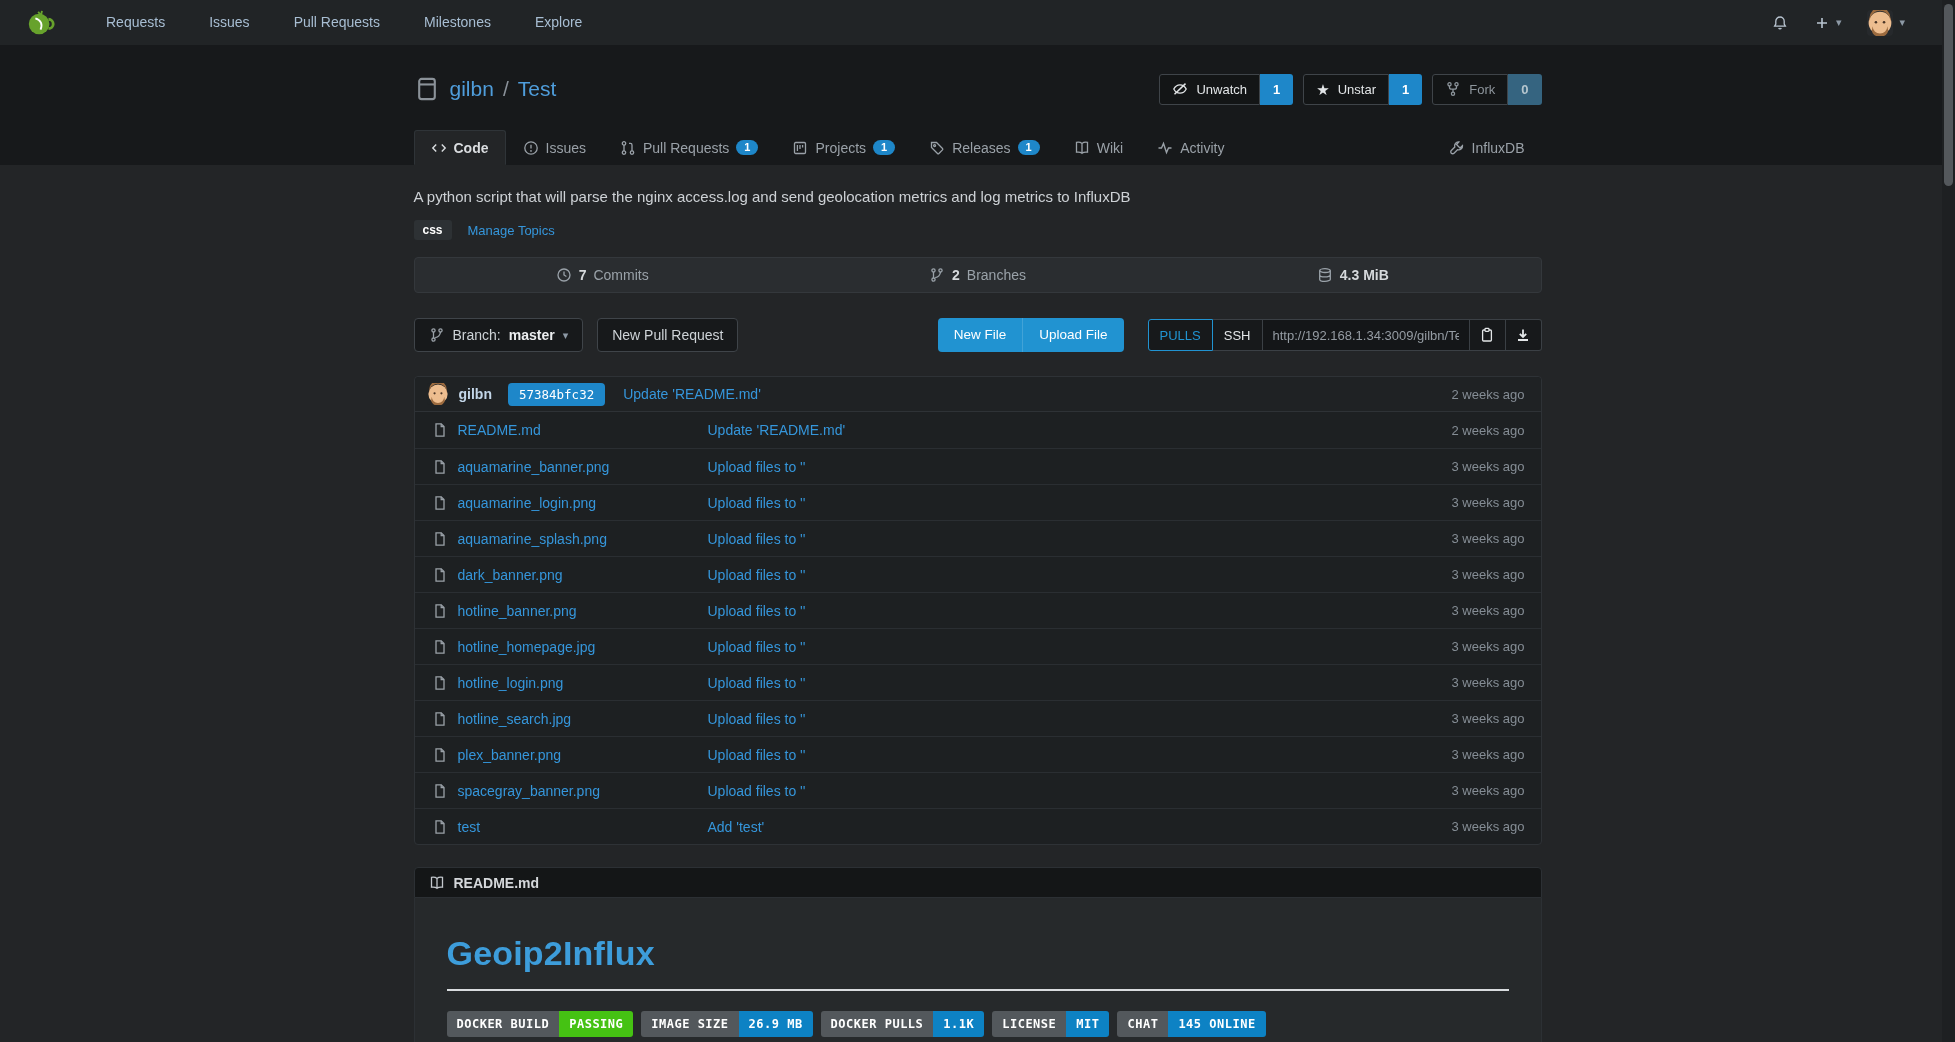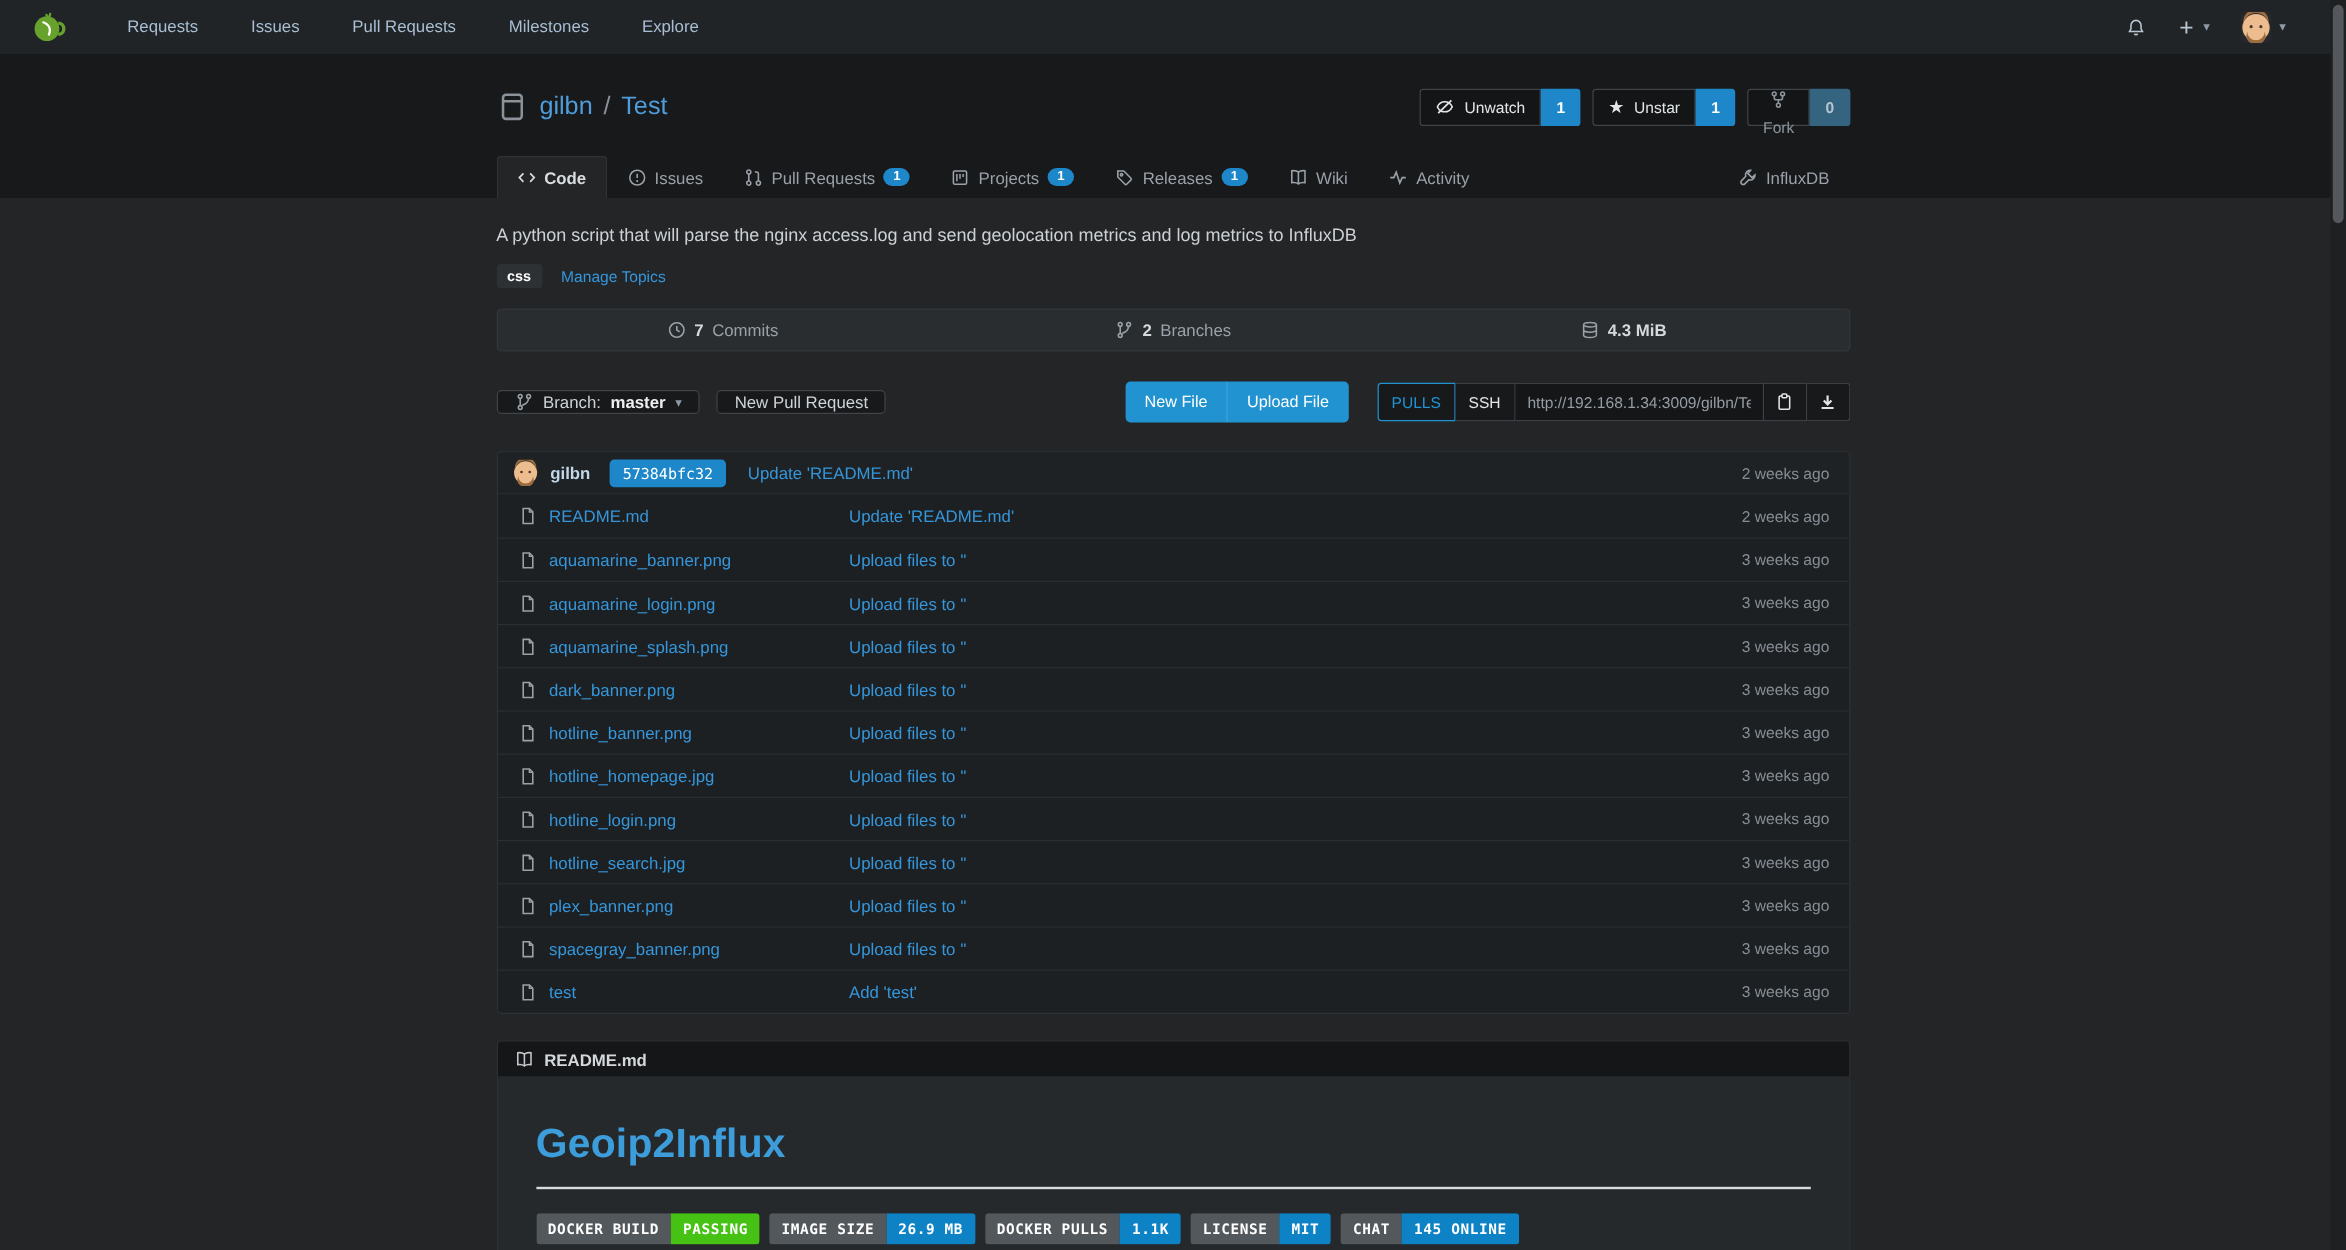--- a/index.html
+++ b/index.html
@@ -38,21 +38,21 @@
   .action-btn { display:flex; height:31px; font-size:13px; cursor:pointer; }
   .action-main {
     display:flex; align-items:center; gap:8px; padding:0 12px;
     background:#131516; border:1px solid #3f4449; border-radius:3px 0 0 3px;
     color:#e2e5e7;
   }
   .action-count {
     display:flex; align-items:center; padding:0 13px; font-weight:bold;
     background:#1e87c9; color:#fff; border-radius:0 3px 3px 0;
   }
-  .action-btn.disabled .action-main { color:#8d959c;flex-direction:column; }
+  .action-btn.disabled .action-main { color:#8d959c; }
   .action-count.muted { background:#356480; color:#b6c6ce; }
   .star-glyph { font-size:15px; color:#e2e5e7; line-height:1; }
 
   
   .tabs-row { display:flex; align-items:flex-end; margin-top:22px; height:36px;justify-content:space-between; }
   .tab {
     display:flex; align-items:center; gap:7px; padding:0 16px; height:35px;
     color:#9aa1a8; font-size:14px; cursor:pointer; border:1px solid transparent;
   }
   .tab.active {
@@ -81,21 +81,21 @@
     border-radius:4px; display:flex; align-items:center;
   }
   .stat { flex:1; display:flex; justify-content:center; align-items:center; gap:7px;
     color:#9aa2a9; font-size:14px; cursor:pointer; }
   .stat b { color:#d6d9dc; }
   .stat .ic { color:#9aa2a9; }
 
   
   .toolbar { margin-top:25px; display:flex; align-items:center; }
   .btn-outline {
-    display:flex; align-items:center; gap:8px; height:20px; padding:0 14px;
+    display:flex; align-items:center; gap:8px; height:34px; padding:0 14px;
     background:#17191b; border:1px solid #3f4449; border-radius:4px;
     color:#ced3d7; font-size:14px; cursor:pointer;
   }
   .btn-outline .ic { color:#9aa1a8; }
   .branch-btn { margin-right:14px; }
   .branch-btn b { color:#eceef0; }
   .toolbar-right { margin-left:auto; display:flex; align-items:center;padding-left:48px; }
   .blue-group {
     display:flex; align-items:center; height:34px; background:#2193d1;
     border-radius:4px; overflow:hidden; margin-right:24px;

